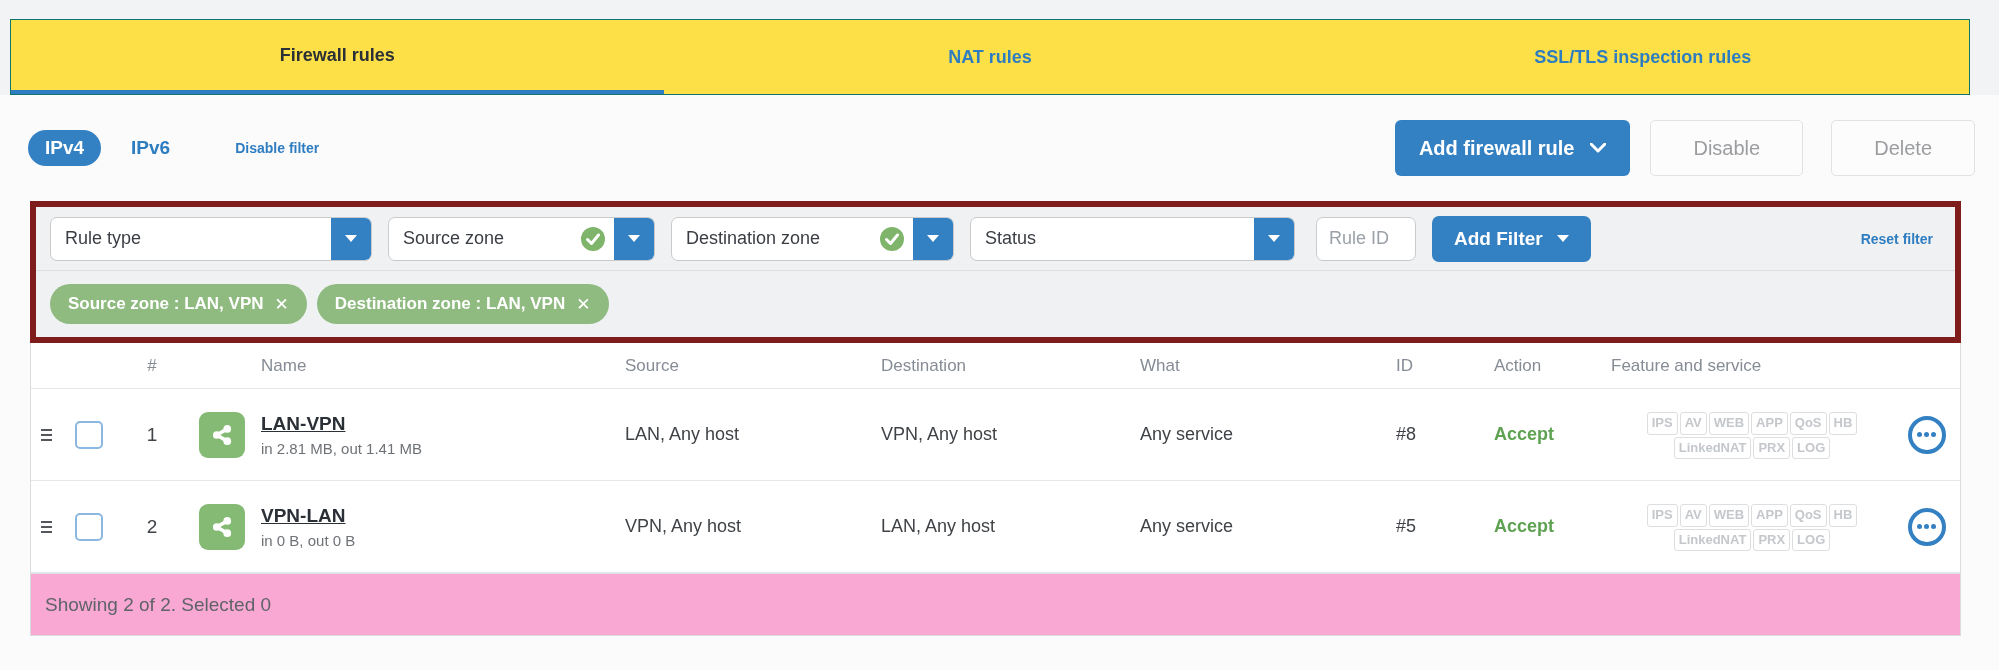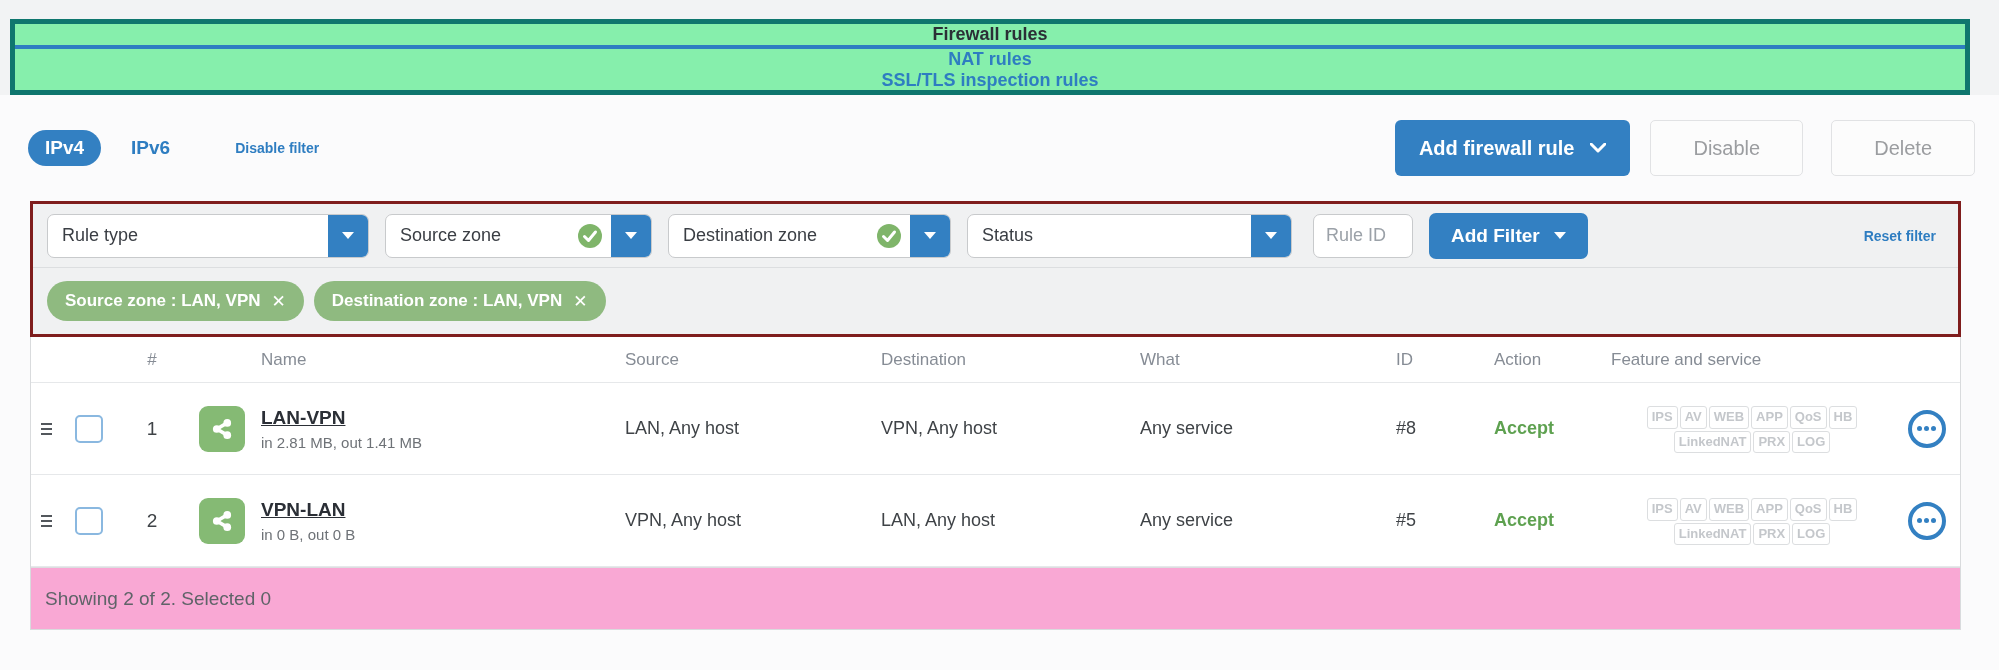--- a/index.html
+++ b/index.html
@@ -1,21 +1,21 @@
 <!DOCTYPE html>
 <html><head>
 <meta charset="utf-8">
 <style>
   * { box-sizing: border-box; margin: 0; padding: 0; }
   html, body { width: 1999px; height: 670px; overflow: hidden; }
   body { background: #fbfbfc; font-family: "Liberation Sans", "DejaVu Sans", sans-serif; color: #3f4347; }
 
   
   .tabbar-wrap { background: #f2f3f4; padding: 19px 29px 0 10px; }
-  .tabbar { background: #86efac; border: 5px solid #0f766e; height: 76px; display: flex; flex-direction: column; }
+  .tabbar { background: #fde047; border: 1px solid #0f766e; height: 76px; display: flex; }
   .tab { flex: 1; display: flex; align-items: center; justify-content: center;
          font-size: 18px; font-weight: 700; color: #2e7dc1; cursor: pointer; }
   .tab.active { color: #2b2f36; border-bottom: 4px solid #2e7dc1; }
 
   
   .toolbar { display: flex; align-items: center; margin: 25px 24px 0 28px; height: 56px; }
   .pill { background: #3380c2; color: #fff; font-size: 19px; font-weight: 700;
           border-radius: 18px; padding: 7px 17px; cursor: pointer; }
   .ip-link { color: #2e7dc1; font-size: 19px; font-weight: 700; margin-left: 30px; cursor: pointer; }
   .text-link { color: #2e7dc1; font-size: 14px; font-weight: 700; cursor: pointer; }
@@ -25,21 +25,21 @@
                  height: 56px; padding: 0 24px; font-size: 20px; font-weight: 700;
                  display: flex; align-items: center; gap: 16px; cursor: pointer;
                  font-family: inherit; }
   .btn-ghost { background: #fcfcfc; color: #9b9da0; border: 1px solid #e1e2e4; border-radius: 5px;
                height: 56px; padding: 0 42px; font-size: 20px; cursor: pointer; font-family: inherit; }
   .btn-disable { margin-left: 20px; }
   .btn-delete { margin-left: 28px; }
   .chev-svg { display: block; }
 
   
-  .filter-panel { margin: 25px 38px 0 30px; background: #f0f1f2; border: 3px solid #7f1d1d; }
+  .filter-panel { margin: 25px 38px 0 30px; background: #f0f1f2; border: 6px solid #7f1d1d; }
   .filter-row { display: flex; align-items: center; padding: 10px 14px; height: 64px;
                 border-bottom: 1px solid #dcdee0; gap: 16px; }
   .dropdown { display: flex; align-items: center; height: 44px; background: #fff;
               border: 1px solid #c8cacc; border-radius: 7px; overflow: hidden; cursor: pointer; }
   .dd-label { flex: 1; padding-left: 14px; font-size: 18px; color: #3a3e44; }
   .dd-check { margin-right: 8px; display: flex; }
   .dd-caret { width: 40px; align-self: stretch; background: #3380c2;
               display: flex; align-items: center; justify-content: center; }
   .tri-down { width: 0; height: 0; border-left: 6px solid transparent;
               border-right: 6px solid transparent; border-top: 7px solid #fff; }

